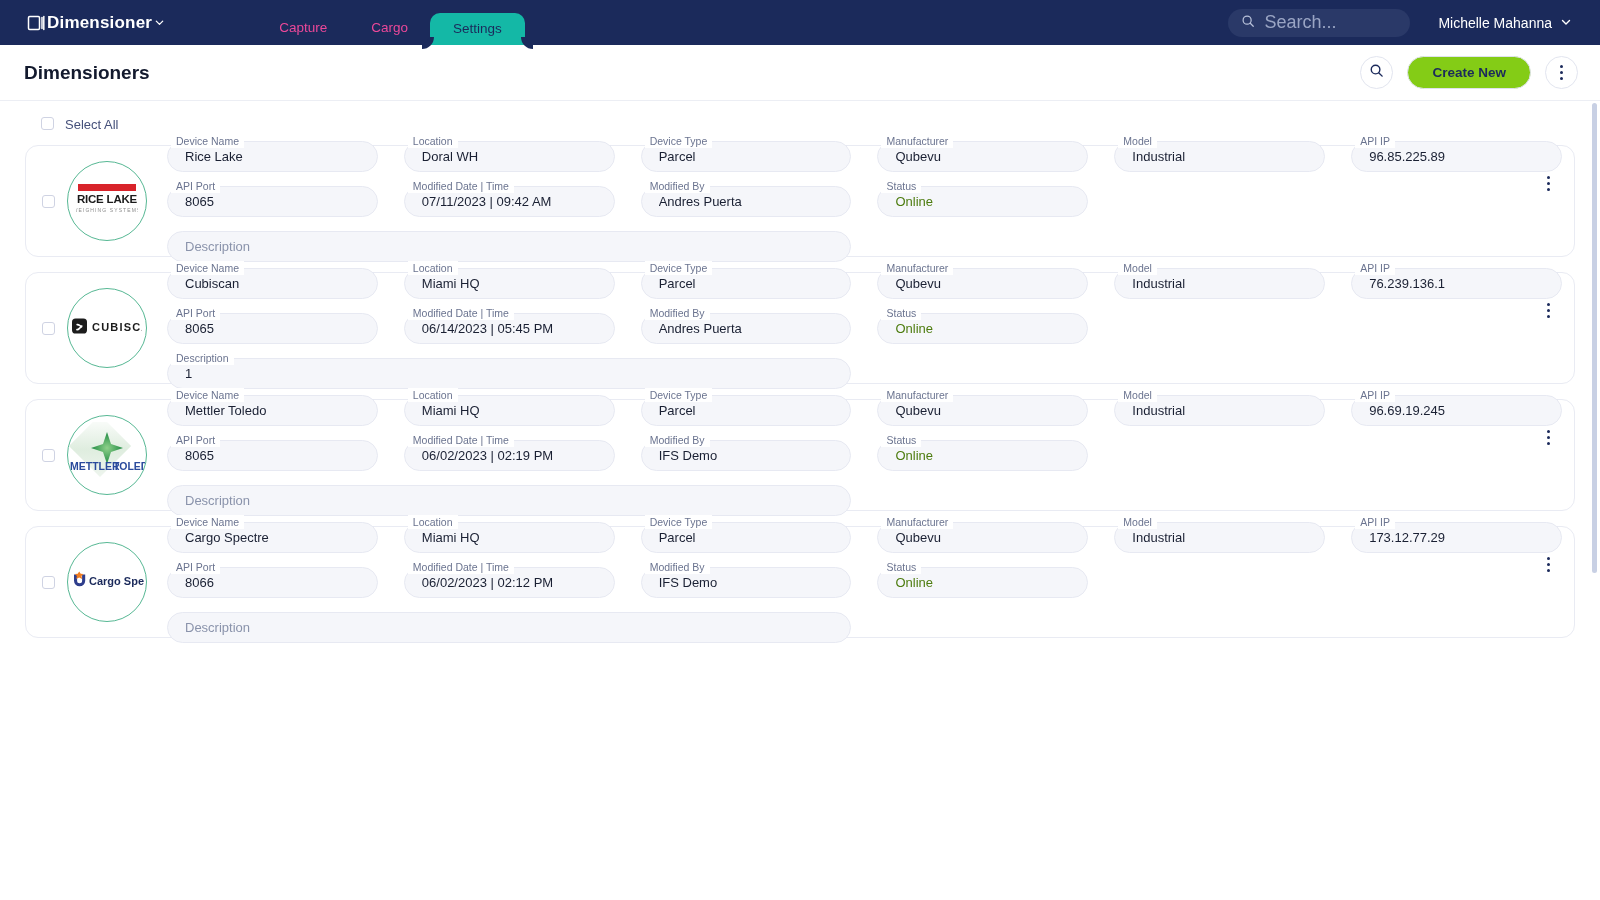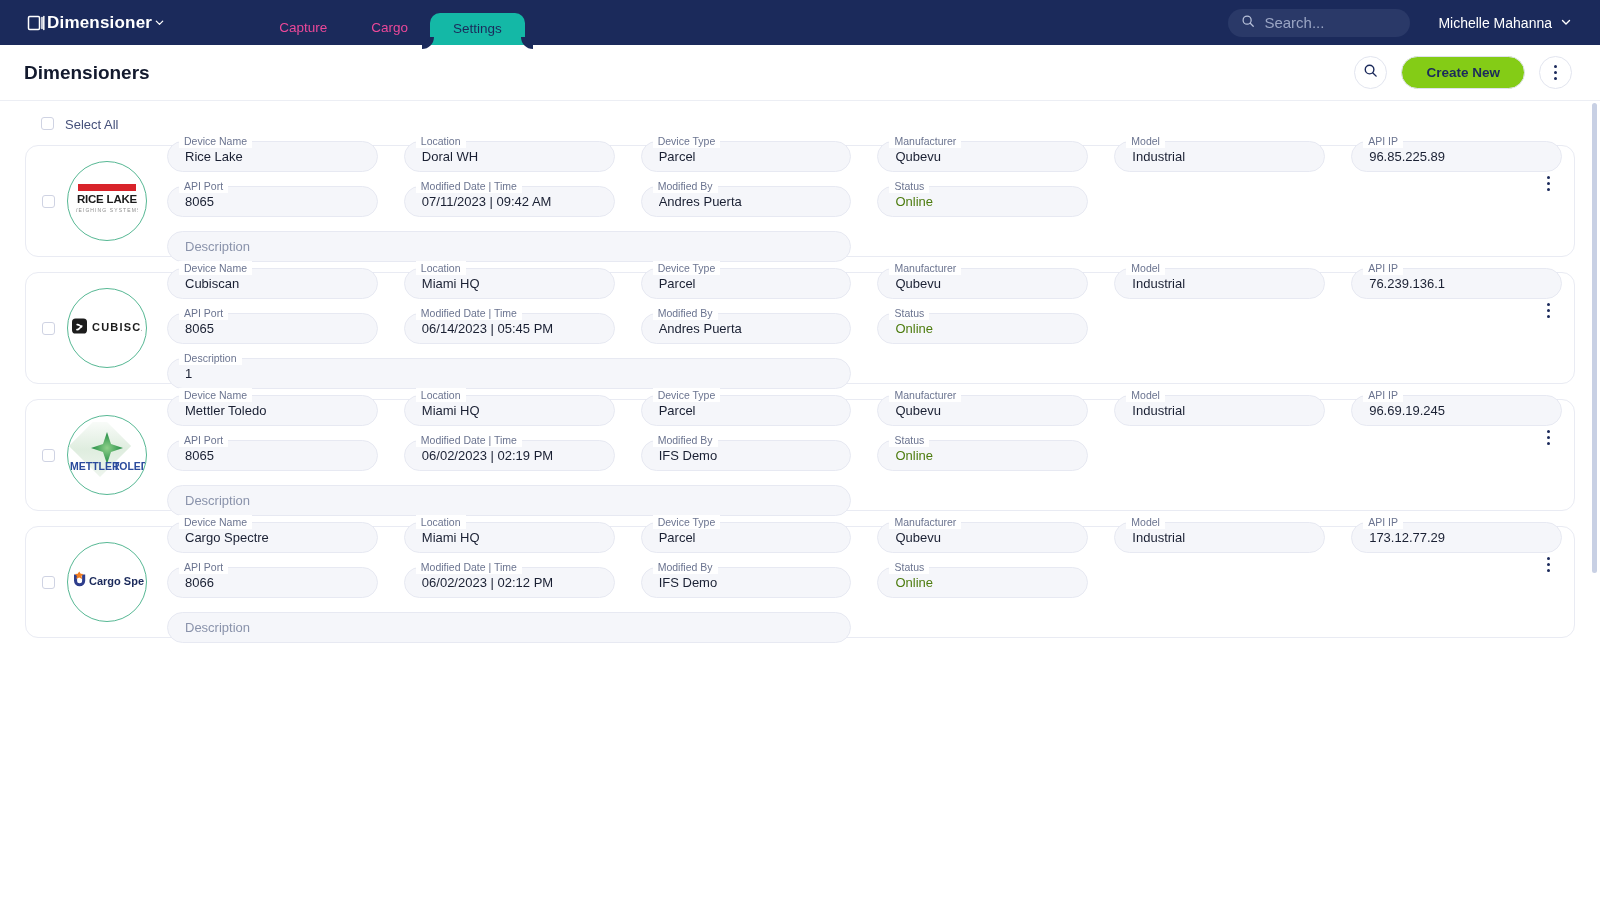--- a/index.html
+++ b/index.html
@@ -58,36 +58,36 @@
     margin-left: auto; display: flex; align-items: center; gap: 28px; margin-right: 28px;
   }
   .nav-search {
     width: 182px; height: 28px; border-radius: 16px;
     background: #2a3968;
     display: flex; align-items: center; gap: 9px;
     padding: 0 13px;
   }
   .nav-search input {
     background: transparent; border: 0; outline: 0;
-    color: #fde047; font-size: 15px;
+    color: #fde047; font-size: 18px;
     font-family: "Liberation Sans", sans-serif;
     width: 100%;
   }
   .nav-search input::placeholder { color: #9aa5c4; }
   .nav-user {
     display: flex; align-items: center; gap: 8px;
     color: #ffffff; font-size: 14px; cursor: pointer;
   }
 
   
   .page-header {
     height: 56px;
     border-bottom: 1px solid #eceef4;
     display: flex; align-items: center;
-    padding: 0 28px 0 24px;
+    padding: 0 22px 0 24px;
     gap: 29px;
   }
   .page-title { font-size: 19px; font-weight: bold; color: #131a2e; }
   .header-actions { margin-left: auto; display: flex; align-items: center; gap: 14px; }
   .icon-btn-circle {
     width: 33px; height: 33px; border-radius: 50%;
     border: 1px solid #e2e5ef; background: #fff;
     display: flex; align-items: center; justify-content: center;
     cursor: pointer;
   }
@@ -148,21 +148,21 @@
   
   .field { position: relative; height: 31px; }
   .field .box {
     position: absolute; inset: 0;
     border: 1px solid #e7e9f2;
     border-radius: 16px;
     background: #f5f6fa;
   }
   .field .legend {
     position: absolute;
-    top: -7px; left: 12px;
+    top: -7px; left: 4px;
     padding: 0 5px;
     background: #ffffff;
     font-size: 10.5px; color: #6b7490;
     line-height: 14px;
     white-space: nowrap;
   }
   .field .value {
     position: absolute; left: 18px; top: 0; right: 14px; height: 31px;
     display: flex; align-items: center;
     font-size: 13px; color: #1a2033;

